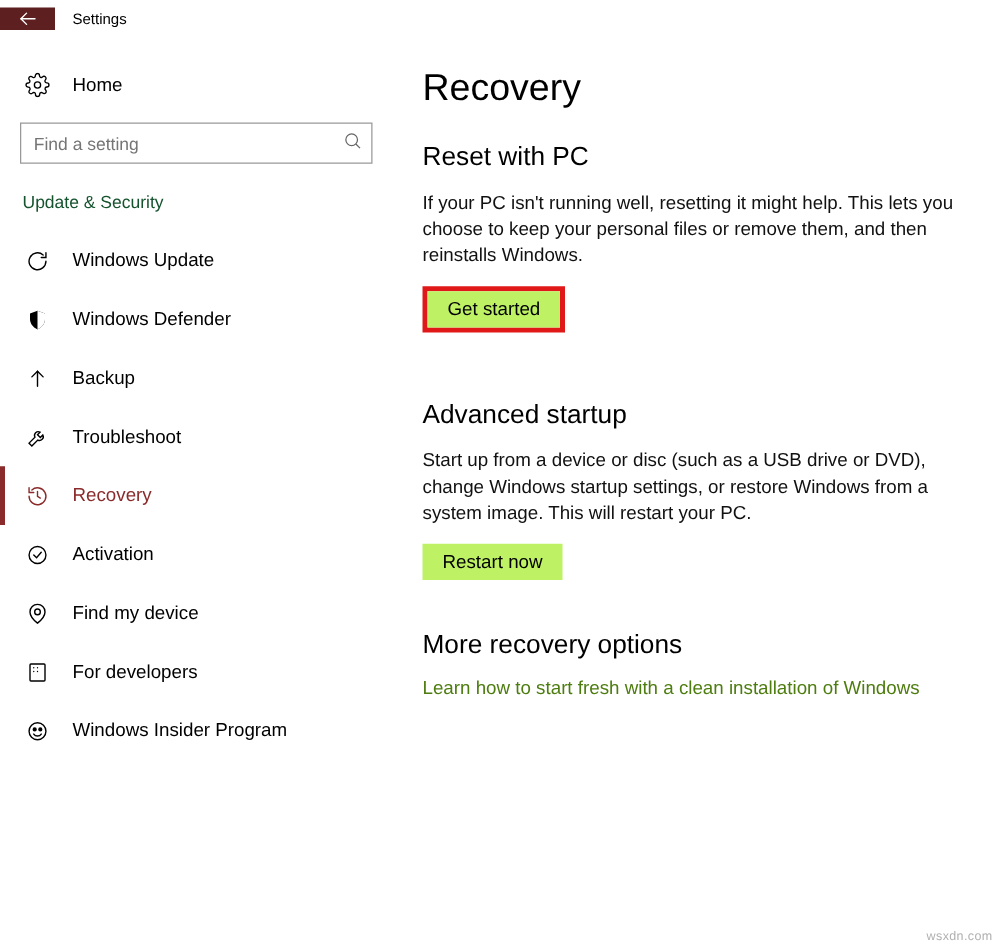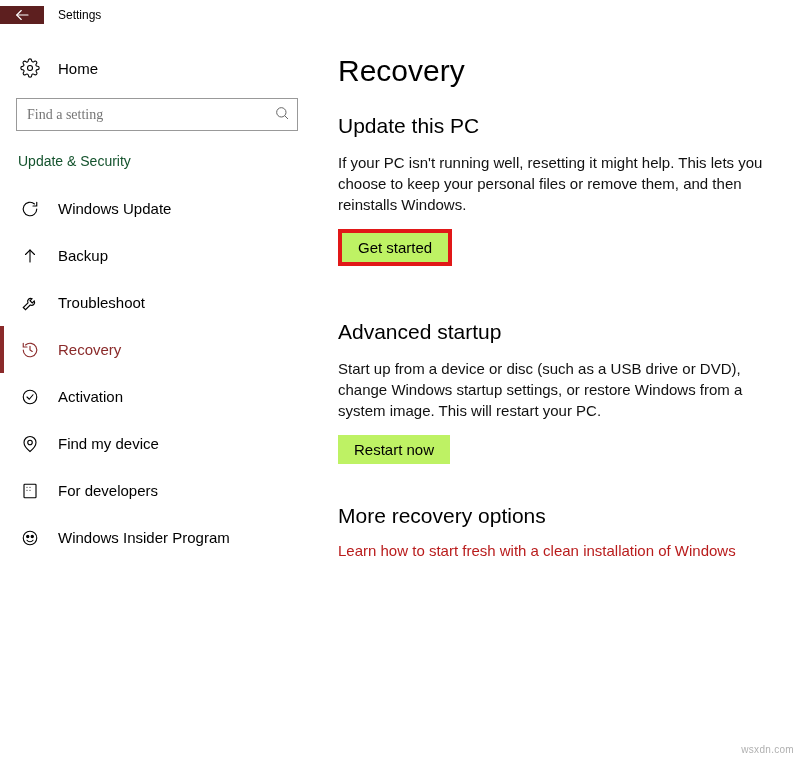--- a/index.html
+++ b/index.html
@@ -55,21 +55,21 @@
       position: relative;
       width: 282px;
       margin: 6px 0 22px 0;
     }
     .search-input {
       width: 100%;
       height: 33px;
       border: 1px solid #999;
       padding: 0 34px 0 10px;
       font-size: 14px;
-      font-family: Liberation Serif, serif;
+      font-family: Liberation Sans, sans-serif;
       outline: none;
       background: #fff;
     }
     .search-icon {
       position: absolute;
       right: 8px; top: 50%;
       transform: translateY(-50%);
       pointer-events: none;
     }
     .category-label {
@@ -132,21 +132,21 @@
       cursor: pointer;
     }
     .highlight {
       display: inline-block;
       border: 4px solid #e11818;
       padding: 0;
     }
     .section { margin-bottom: 54px; }
     .section.tight { margin-bottom: 40px; }
     .link {
-      color: #b91c1c;
+      color: #4d7c0f;
       font-size: 15px;
       cursor: pointer;
     }
     .watermark {
       position: absolute;
       bottom: 4px;
       right: 6px;
       font-size: 10px;
       color: #b0b0b0;
       letter-spacing: 0.3px;
@@ -195,20 +195,30 @@
       <span class="ico">
           <svg width="18" height="18" viewBox="0 0 24 24" fill="none" stroke="currentColor" stroke-width="1.5" stroke-linecap="round">
             <path d="M21 12a9 9 0 1 1-3-6.7"></path>
             <polyline points="21 3 21 8 16 8"></polyline>
           </svg>
         </span>
       <span>Windows Update</span>
     </div>
     <div class="nav-item">
       <span class="ico">
+          <svg width="18" height="18" viewBox="0 0 24 24" fill="currentColor">
+            <path d="M12 2l8 3v6c0 5-3.4 9.3-8 11-4.6-1.7-8-6-8-11V5l8-3z"></path>
+            <path d="M12 2v20" stroke="#fff" stroke-width="0"></path>
+            <path d="M12 2l8 3v6c0 5-3.4 9.3-8 11V2z" fill="#fff"></path>
+          </svg>
+        </span>
+      <span>Windows Defender</span>
+    </div>
+    <div class="nav-item">
+      <span class="ico">
           <svg width="18" height="18" viewBox="0 0 24 24" fill="none" stroke="currentColor" stroke-width="1.5" stroke-linecap="round">
             <line x1="12" y1="20" x2="12" y2="4"></line>
             <polyline points="6 10 12 4 18 10"></polyline>
           </svg>
         </span>
       <span>Backup</span>
     </div>
     <div class="nav-item">
       <span class="ico">
           <svg width="18" height="18" viewBox="0 0 24 24" fill="none" stroke="currentColor" stroke-width="1.5" stroke-linecap="round">
@@ -268,21 +278,21 @@
         </span>
       <span>Windows Insider Program</span>
     </div>
 
   </div>
 
   <div class="main">
     <h1 class="page-title">Recovery</h1>
 
     <div class="section">
-      <h2 class="section-title">Update this PC</h2>
+      <h2 class="section-title">Reset with PC</h2>
       <p class="section-desc">If your PC isn't running well, resetting it might help. This lets you choose to keep your personal files or remove them, and then reinstalls Windows.</p>
       <span class="highlight">
         <button class="btn">Get started</button>
       </span>
     </div>
 
     <div class="section tight">
       <h2 class="section-title">Advanced startup</h2>
       <p class="section-desc">Start up from a device or disc (such as a USB drive or DVD), change Windows startup settings, or restore Windows from a system image. This will restart your PC.</p>
       <button class="btn">Restart now</button>

